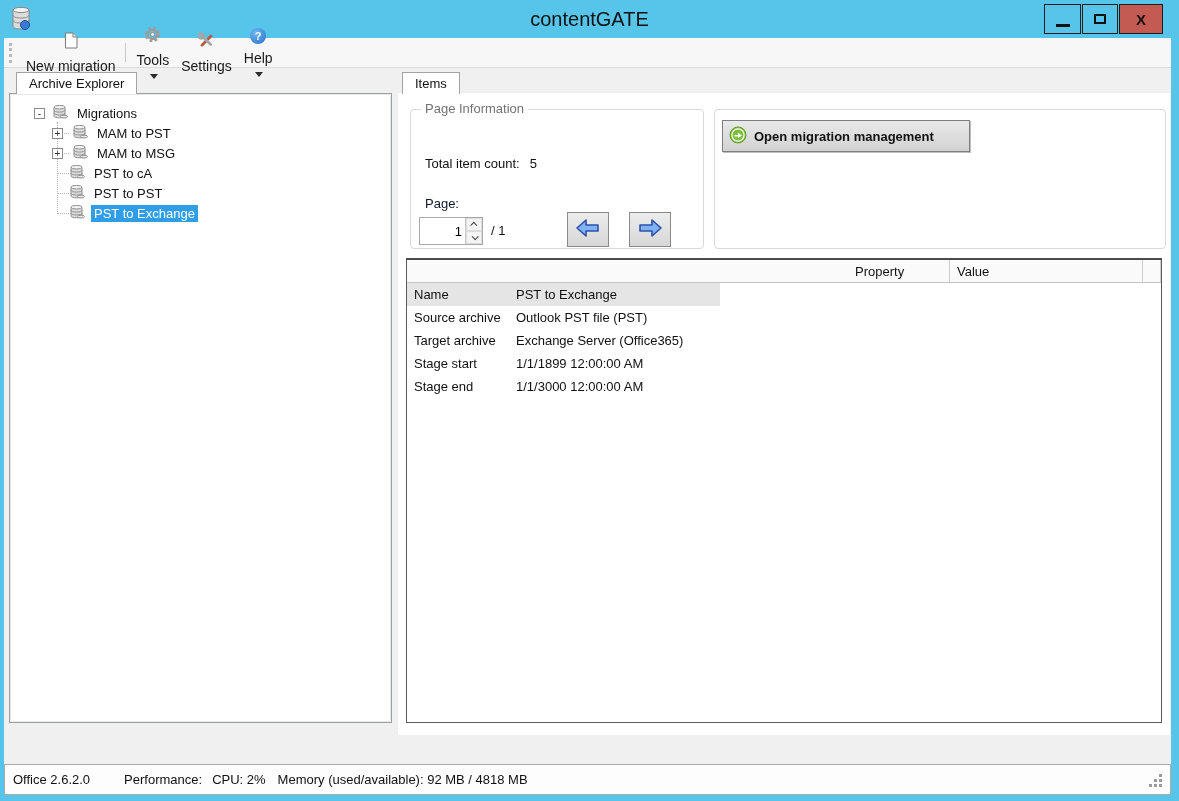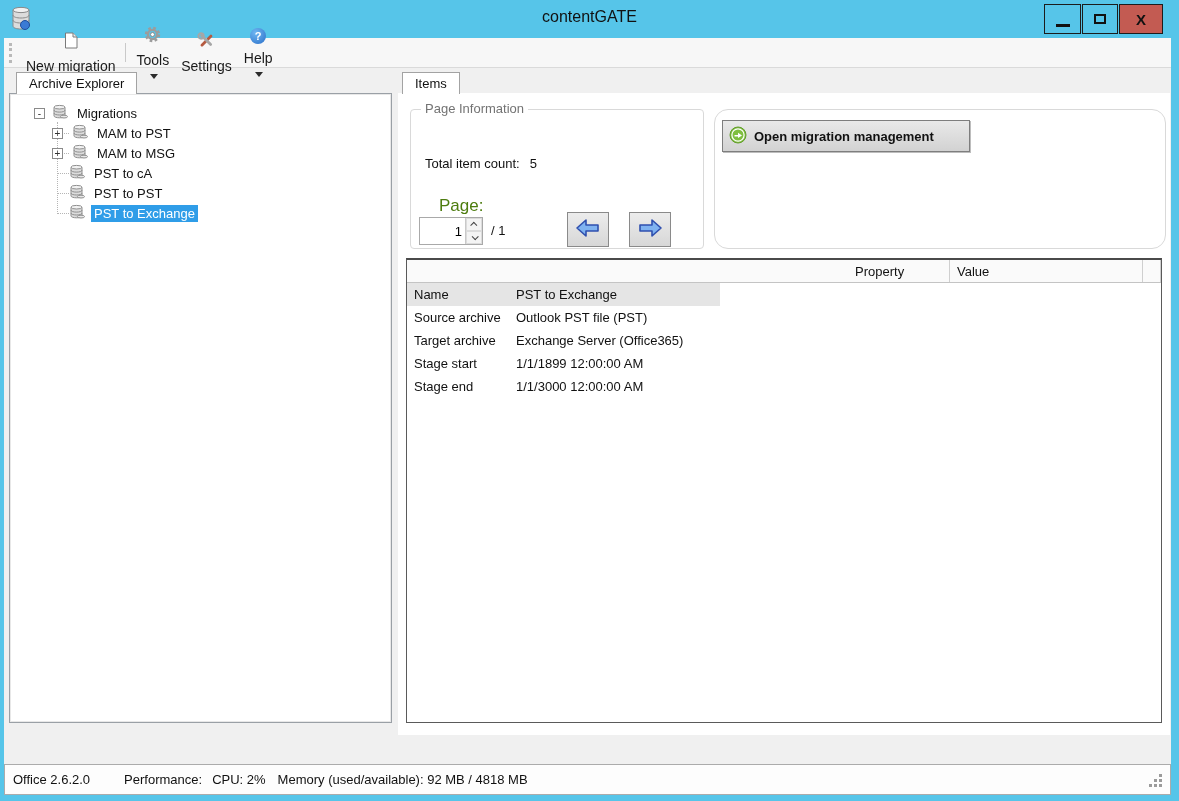--- a/index.html
+++ b/index.html
@@ -2,21 +2,21 @@
 <html><head>
 <meta charset="utf-8">
 <style>
   * { margin:0; padding:0; box-sizing:border-box; }
   html,body { width:1179px; height:801px; font-family:"Liberation Sans","DejaVu Sans",sans-serif; }
   .window { position:relative; width:1179px; height:801px; background:#f0f0f0; overflow:hidden; }
 
   
   .titlebar { position:absolute; left:0; top:0; width:1179px; height:38px; background:#56c5e9; }
   .app-icon { position:absolute; left:10px; top:6px; }
-  .window-title { position:absolute; left:0; right:0; top:8px; text-align:center; font-size:16px; color:#111; }
+  .window-title { position:absolute; left:0; right:0; top:8px; text-align:center; font-size:20px; color:#111; }
   .win-btn { position:absolute; top:4px; height:30px; border:1px solid #1c1c1c; background:#56c5e9;
              display:flex; align-items:center; justify-content:center; cursor:default; }
   .btn-min { left:1044px; width:37px; }
   .btn-max { left:1082px; width:36px; }
   .btn-close { left:1119px; width:44px; background:#c35b52; font-weight:bold; font-size:15px; color:#111; }
   .glyph-min { width:14px; height:3px; background:#111; margin-top:13px; }
   .glyph-max { width:12px; height:10px; border:2px solid #111; background:transparent; }
 
   
   .border-left  { position:absolute; left:0; top:38px; width:4px;  height:757px; background:#56c5e9; }
@@ -55,24 +55,24 @@
   .db-icon { margin-left:7px; }
   .tree-row.child .db-icon { margin-left:9px; }
   .tree-row.plain .db-icon { margin-left:59px; }
   .tree-label { margin-left:6px; padding:1px 3px; white-space:nowrap; }
   .tree-label.selected { background:#2f9de8; color:#fff; }
 
   
   .right-panel { position:absolute; left:398px; top:93px; width:772px; height:642px; background:#fff; }
   .groupbox { position:absolute; border:1px solid #d9d9d9; border-radius:4px; }
   .gb-pageinfo { left:12px; top:16px; width:294px; height:140px; }
-  .gb-actions  { left:316px; top:16px; width:452px; height:140px;border-radius:14px; }
+  .gb-actions  { left:316px; top:16px; width:452px; height:140px; }
   .gb-legend { position:absolute; top:-9px; left:10px; background:#fff; padding:0 4px; font-size:13px; color:#737373; }
   .total-line { position:absolute; left:14px; top:46px; font-size:13px; color:#111; display:flex; gap:10px; }
-  .page-label { position:absolute; left:28px; top:86px; font-size:17px; color:#4d7c0f; }
+  .page-label { position:absolute; left:14px; top:86px; font-size:13px; color:#0f172a; }
   .spinner { position:absolute; left:8px; top:107px; width:64px; height:28px; border:1px solid #a9a9a9; background:#fff; display:flex; }
   .spin-field { width:45px; height:100%; border:none; outline:none; text-align:right; font-size:13px; padding-right:3px;
                 font-family:"Liberation Sans",sans-serif; }
   .spin-btns { width:17px; display:flex; flex-direction:column; border-left:1px solid #c9c9c9; }
   .spin-btn { flex:1; background:#f4f4f4; border:1px solid #dcdcdc; display:flex; align-items:center; justify-content:center; }
   .chev { width:5px; height:5px; border-left:1px solid #444; border-top:1px solid #444; }
   .chev.up { transform:rotate(45deg) translateY(1px); }
   .chev.down { transform:rotate(225deg) translateY(1px); }
   .page-total { position:absolute; left:80px; top:113px; font-size:13px; color:#111; }
   .nav-btn { position:absolute; top:102px; width:42px; height:35px; background:linear-gradient(#ececec,#d7d7d7);

